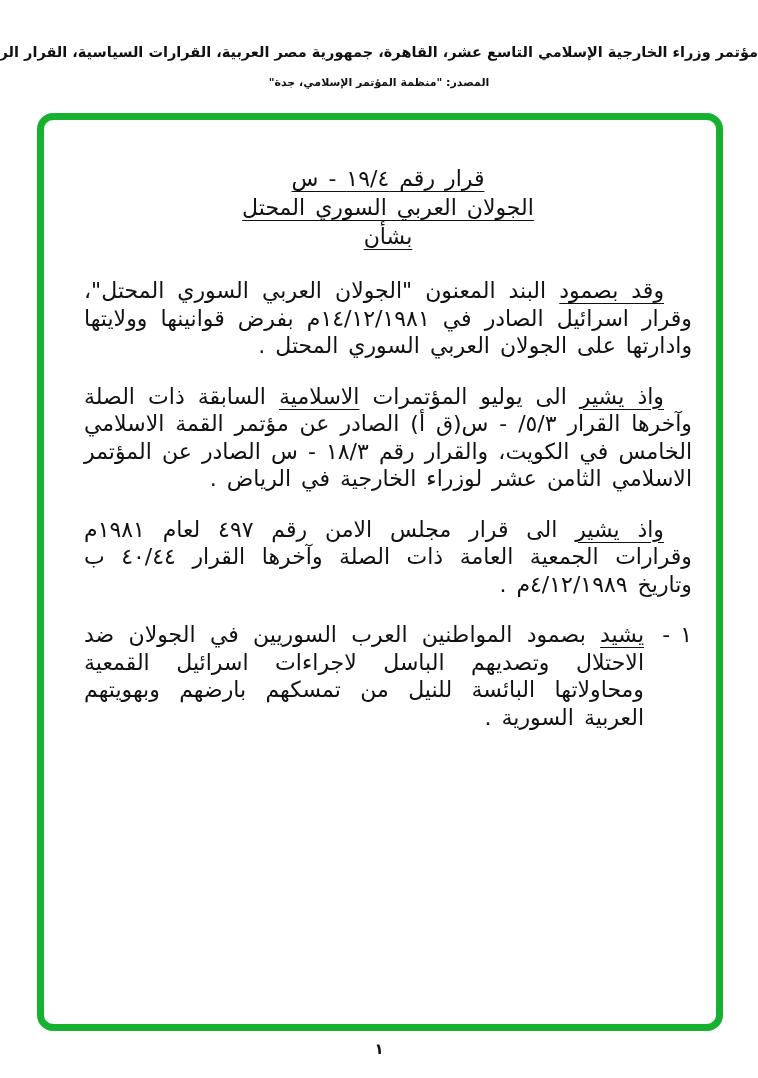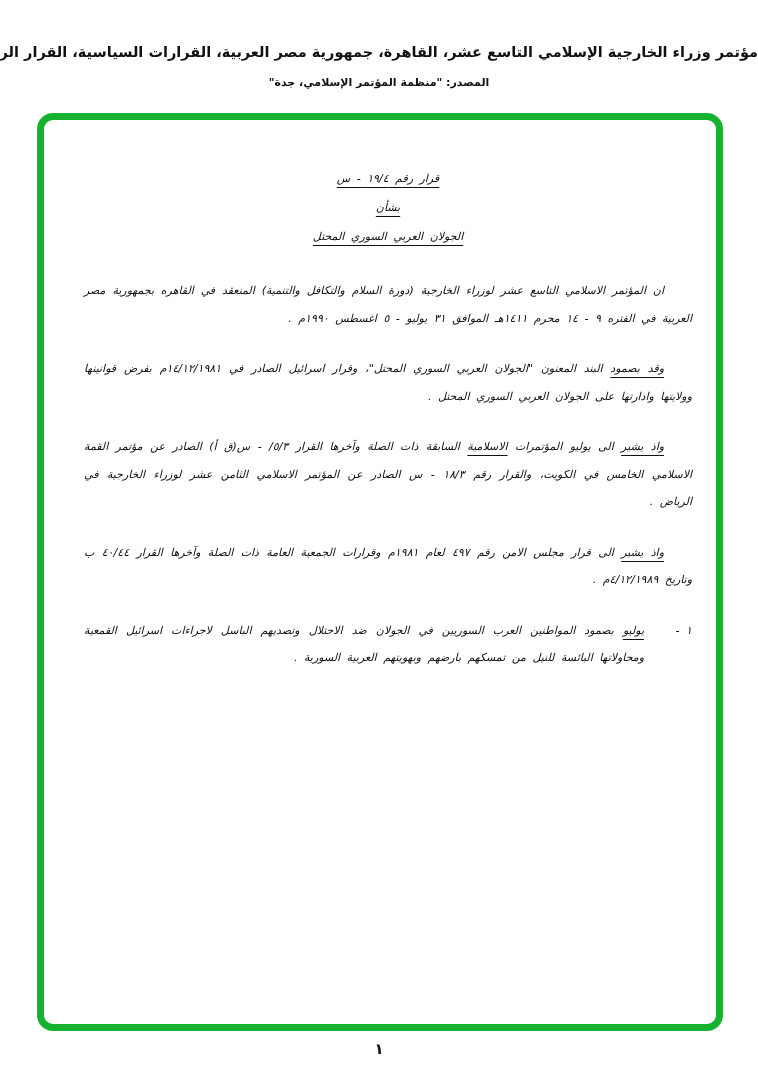--- a/index.html
+++ b/index.html
@@ -29,24 +29,23 @@
     width:686px;height:918px;
     box-sizing:border-box;
     border:7px solid #15b12f;
     border-radius:16px;
     background:#ffffff;
   }
   .content{
     box-sizing:border-box;
     height:100%;
     padding:44px 24px 0 40px;
-    font-size:11px;
+    font-size:22px;
     line-height:27.5px;
     word-spacing:3px;
-    font-style:italic;
   }
   .title-block{
     text-align:center;
     margin:0 0 26px 0;
     line-height:29px;
   }
   .title-block div{display:block;}
   .u{
     text-decoration:underline;
     text-underline-offset:5px;
@@ -80,35 +79,34 @@
 
   <div class="hdr-title">مؤتمر وزراء الخارجية الإسلامي التاسع عشر، القاهرة، جمهورية مصر العربية، القرارات السياسية، القرار الرقم ١٩/٤-س</div>
 
   <div class="hdr-source">المصدر:  "منظمة المؤتمر الإسلامي، جدة"</div>
 
   <div class="frame">
     <div class="content">
 
       <div class="title-block">
         <div class="u">قرار رقم ١٩/٤ - س</div>
+        <div class="u">الجولان العربي السوري المحتل</div>
         <div class="u">بشأن</div>
-        <div class="u">الجولان العربي السوري المحتل</div>
       </div>
 
-      <p class="para"><span class="u"></span><span>ان المؤتمر الاسلامي التاسع عشر لوزراء الخارجية (دورة السلام والتكافل والتنمية) المنعقد في القاهره بجمهورية مصر العربية في الفتره ٩ - ١٤ محرم ١٤١١هـ الموافق ٣١ يوليو - ٥ اغسطس ١٩٩٠م .</span><span class="u"></span><span></span></p>
 
       <p class="para"><span class="u">وقد بصمود</span><span> البند المعنون "الجولان العربي السوري المحتل"، وقرار اسرائيل الصادر في ١٤/١٢/١٩٨١م بفرض قوانينها وولايتها وادارتها على الجولان العربي السوري المحتل .</span><span class="u"></span><span></span></p>
 
 
       <p class="para"><span class="u">واذ يشير</span><span> الى يوليو المؤتمرات </span><span class="u">الاسلامية</span><span> السابقة ذات الصلة وآخرها القرار ٥/٣/ - س(ق أ) الصادر عن مؤتمر القمة الاسلامي الخامس في الكويت، والقرار رقم ١٨/٣ - س الصادر عن المؤتمر الاسلامي الثامن عشر لوزراء الخارجية في الرياض .</span></p>
 
       <p class="para"><span class="u">واذ يشير</span><span> الى قرار مجلس الامن رقم ٤٩٧ لعام ١٩٨١م وقرارات الجمعية العامة ذات الصلة وآخرها القرار ٤٠/٤٤ ب وتاريخ ٤/١٢/١٩٨٩م .</span><span class="u"></span><span></span></p>
 
       <div class="item">
-        <span class="item-marker">١ -</span><span class="u">يوليو</span><span> بصمود المواطنين العرب السوريين في الجولان ضد الاحتلال وتصديهم الباسل لاجراءات اسرائيل القمعية ومحاولاتها البائسة للنيل من تمسكهم بارضهم وبهويتهم العربية السورية .</span>
+        <span class="item-marker">١ -</span><span class="u">يشيد</span><span> بصمود المواطنين العرب السوريين في الجولان ضد الاحتلال وتصديهم الباسل لاجراءات اسرائيل القمعية ومحاولاتها البائسة للنيل من تمسكهم بارضهم وبهويتهم العربية السورية .</span>
       </div>
 
     </div>
   </div>
 
   <div class="page-number">١</div>
 
 </div>
 
 </body></html>

